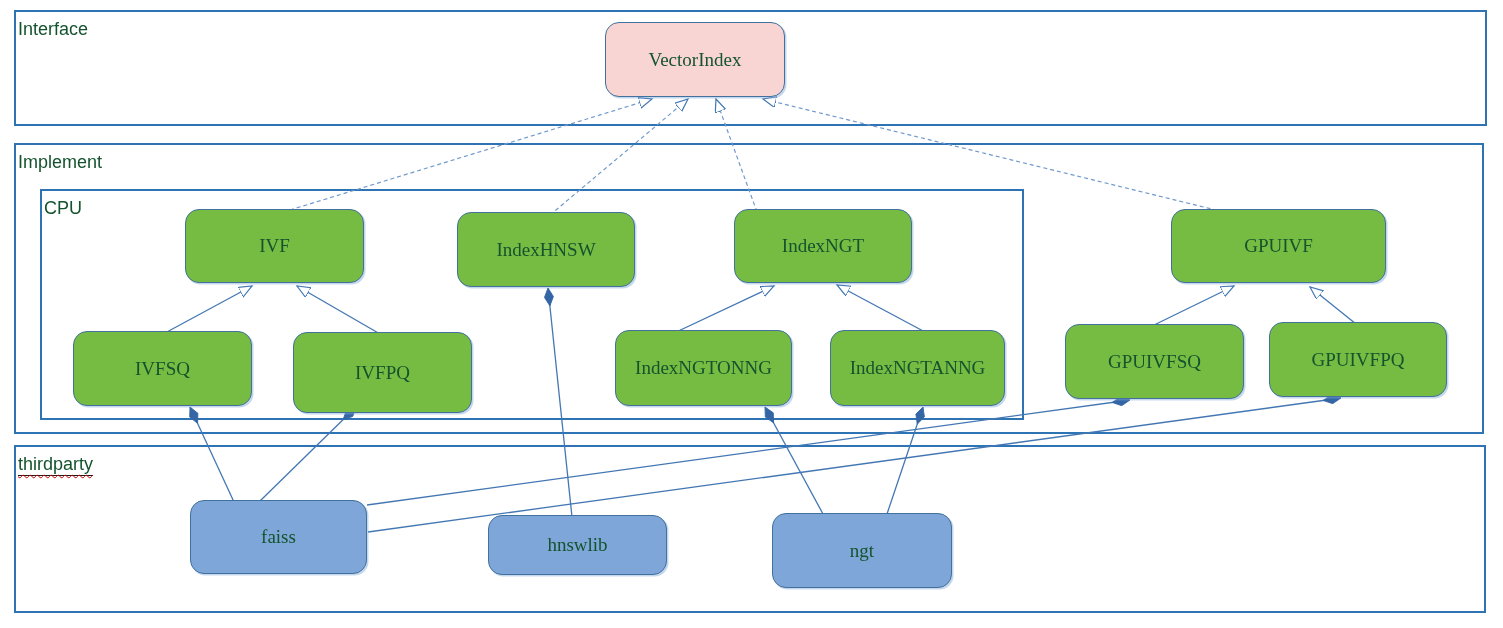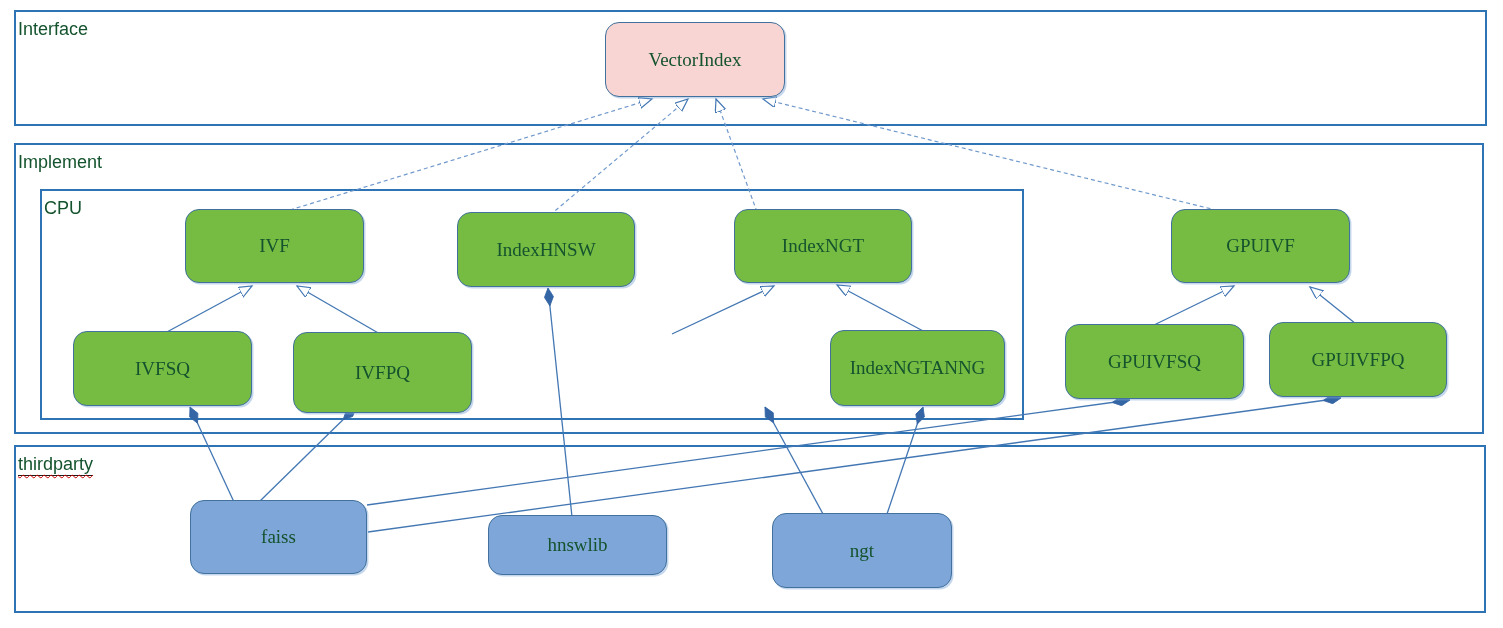--- a/index.html
+++ b/index.html
@@ -103,24 +103,27 @@
     </div>
     <div class="node" style="left: 705px; top: 209px; width: 178px; height: 74px; background: rgb(118, 188, 67); margin-left: 29px;">
       <span>IndexNGT</span>
     </div>
     <div class="node" style="left: 73px; top: 331px; width: 179px; height: 75px; background: rgb(118, 188, 67);">
       <span>IVFSQ</span>
     </div>
     <div class="node" style="left: 293px; top: 332px; width: 179px; height: 81px; background: rgb(118, 188, 67);">
       <span>IVFPQ</span>
     </div>
+    <div class="node" style="left: 615px; top: 330px; width: 177px; height: 76px; background: rgb(118, 188, 67);">
+      <span>IndexNGTONNG</span>
+    </div>
     <div class="node" style="left: 830px; top: 330px; width: 175px; height: 76px; background: rgb(118, 188, 67);">
       <span>IndexNGTANNG</span>
     </div>
-    <div class="node" style="left: 1171px; top: 209px; width: 179px; height: 74px; background: rgb(118, 188, 67);">
+    <div class="node" style="left: 1171px; top: 209px; width: 215px; height: 74px; background: rgb(118, 188, 67);">
       <span>GPUIVF</span>
     </div>
     <div class="node" style="left: 1065px; top: 324px; width: 179px; height: 75px; background: rgb(118, 188, 67);">
       <span>GPUIVFSQ</span>
     </div>
     <div class="node" style="left: 1269px; top: 322px; width: 178px; height: 75px; background: rgb(118, 188, 67);">
       <span>GPUIVFPQ</span>
     </div>
     <div class="node" style="left: 190px; top: 500px; width: 177px; height: 74px; background: rgb(126, 166, 216);">
       <span>faiss</span>

